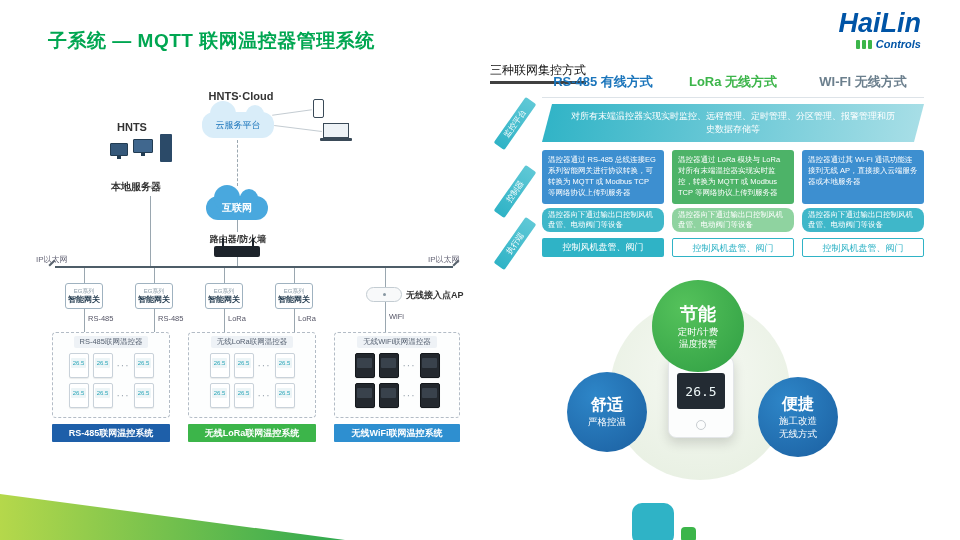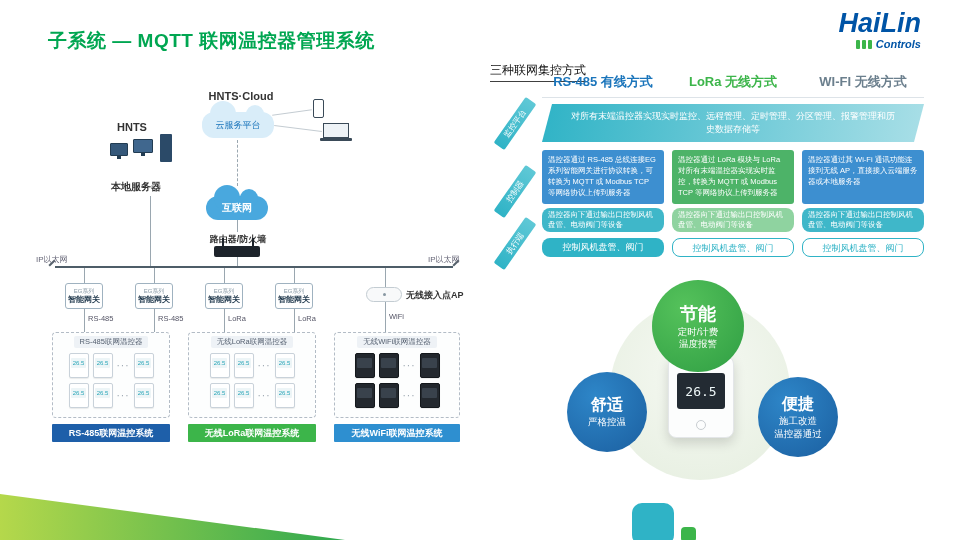--- a/index.html
+++ b/index.html
@@ -33,27 +33,27 @@
   .grp{position:absolute;top:332px;height:86px;border:1px dashed #b3bcc6;border-radius:4px;background:#fdfefe;display:flex;flex-direction:column;align-items:center;padding-top:3px}
   .grp-h{font-size:7.5px;color:#556070;background:#eef2f6;padding:1px 6px;border-radius:2px;white-space:nowrap}
   .trow{display:flex;align-items:center;gap:4px;margin-top:5px}
   .thermo{width:20px;height:25px;background:#fff;border:1px solid #c9d2da;border-radius:2px;display:flex;flex-direction:column;align-items:center;padding-top:4px;box-shadow:0 1px 1px rgba(0,0,0,.08)}
   .thermo-screen{width:15px;height:10px;background:#edf5f7;color:#2aa6b8;font-size:6px;line-height:10px;text-align:center;border-radius:1px;overflow:hidden}
   .thermo.dark{background:#23282e;border-color:#14181c}
   .thermo.dark .thermo-screen{background:#39424c;color:#9fb6bd;font-size:5px}
   .dots{font-size:10px;color:#9aa4ae;letter-spacing:1px}
   .pill{position:absolute;top:424px;height:18px;border-radius:1px;color:#fff;font-weight:bold;font-size:9px;line-height:18px;text-align:center}
 
-  #tbl-title{position:absolute;left:490px;top:62px;font-size:12px;color:#111;border-bottom:1px solid #404040;padding-bottom:2px}
+  #tbl-title{position:absolute;left:490px;top:62px;font-size:12px;color:#111;border-bottom:3px solid #404040;padding-bottom:2px}
   .colhead{position:absolute;top:73px;width:122px;text-align:center;font-weight:bold;font-size:13px}
   .ribbon{position:absolute;width:56px;height:13px;background:linear-gradient(90deg,#2fb3c6,#5fc8d6);color:#fff;font-size:8px;line-height:13px;text-align:center;border-radius:2px;transform:rotate(-55deg)}
   #platbar{position:absolute;left:542px;top:104px;width:382px;height:38px;background:linear-gradient(100deg,#2fb3c6,#a9dfe7);clip-path:polygon(10px 0,100% 0,calc(100% - 10px) 100%,0 100%);color:#fff;font-size:9px;display:flex;align-items:center;justify-content:center;text-align:center;padding:0 26px;line-height:1.5}
   .cell-main{position:absolute;top:150px;width:122px;height:54px;border-radius:3px;color:#fff;font-size:7.5px;line-height:1.45;padding:5px 6px}
   .cell-sub{position:absolute;top:208px;width:122px;height:24px;border-radius:8px;color:#fff;font-size:7.5px;line-height:1.35;padding:2px 6px}
-  .exec{position:absolute;top:238px;width:122px;height:19px;border-radius:8px;font-size:9px;line-height:19px;text-align:center}
+  .exec{position:absolute;top:238px;width:122px;height:19px;border-radius:2px;font-size:9px;line-height:19px;text-align:center}
   .exec.solid{background:#2fb3c6;color:#fff}
   .exec.outline{background:#fff;border:1px solid #2fb3c6;color:#2fb3c6}
   .hdr-line{position:absolute;left:542px;top:97px;width:382px;height:1px;background:#dde3e8}
 
   .circle{position:absolute;border-radius:50%;color:#fff;display:flex;flex-direction:column;align-items:center;justify-content:center;text-align:center}
   .c-title{font-weight:bold}
   .c-line{font-size:9.5px;line-height:1.3}
   #pale-circle{position:absolute;left:610px;top:300px;width:180px;height:180px;border-radius:50%;background:radial-gradient(circle at 50% 40%,#f6f9f3,#e5eedf)}
   #device{position:absolute;left:668px;top:356px;width:66px;height:82px;background:#fcfdfd;border:1px solid #e3e6e8;border-radius:8px;box-shadow:0 5px 12px rgba(0,0,0,.15)}
   #device .scr{position:absolute;left:8px;top:16px;right:8px;height:36px;background:#232b33;border-radius:3px;color:#eef7f8;display:flex;align-items:center;justify-content:center;font-family:"DejaVu Sans Mono",monospace;font-size:13px}
@@ -290,16 +290,16 @@
   </div>
 
   <div class="circle" style="left:567px;top:372px;width:80px;height:80px;background:radial-gradient(circle at 35% 30%,#2e86c8,#1b5fa0)">
     <div class="c-title" style="font-size:16px">舒适</div>
     <div class="c-line">严格控温</div>
   </div>
 
   <div class="circle" style="left:758px;top:377px;width:80px;height:80px;background:radial-gradient(circle at 35% 30%,#2e86c8,#1b5fa0)">
     <div class="c-title" style="font-size:16px">便捷</div>
     <div class="c-line">施工改造</div>
-    <div class="c-line">温控器通过</div>
+    <div class="c-line">无线方式</div>
   </div>
 
 </div>
 
 </body></html>

